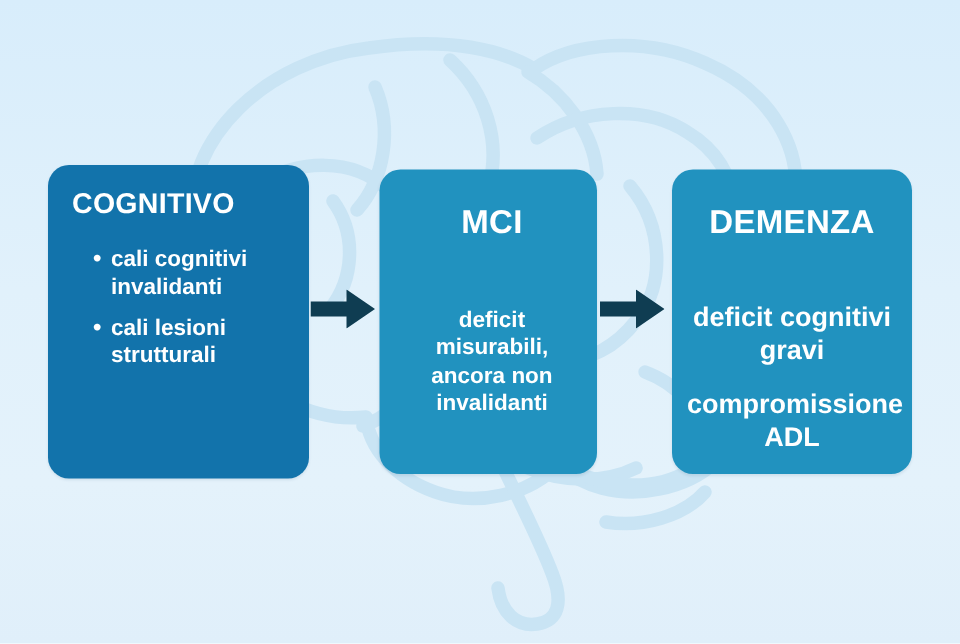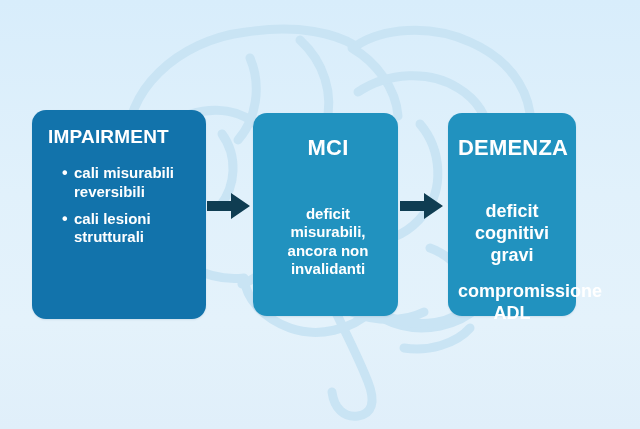--- a/index.html
+++ b/index.html
@@ -108,21 +108,21 @@
   }
   #box-2 .stage-body {
     font-size: 15px;
     margin-top: 44px;
   }
 
   
   #box-3 {
     left: 448px;
     top: 113px;
-    width: 128px;
+    width: 160px;
     height: 203px;
     background: #2192bf;
     padding: 22px 10px 14px 10px;
   }
   #box-3 .stage-title {
     font-size: 22px;
   }
   #box-3 .stage-body {
     font-size: 18px;
     margin-top: 40px;
@@ -177,24 +177,24 @@
       <path d="M404,348 C428,352 456,344 470,328"></path>
       <path d="M188,214 C204,236 206,266 194,286"></path>
       <path d="M152,196 C166,216 168,246 158,266"></path>
     </g>
   </svg>
 
   <div id="boxes">
 
     <div class="stage-box" id="box-1">
       <div class="stage-title">
-        <div>IMPAIRMENT</div>
+        <div>COGNITIVO</div>
       </div>
       <ul>
-        <li>cali misurabili reversibili</li>
+        <li>cali cognitivi invalidanti</li>
         <li>cali lesioni strutturali</li>
       </ul>
     </div>
 
     <svg class="flow-arrow" id="arrow-1" viewBox="0 0 43 26">
       <path d="M0,8 L24,8 L24,0 L43,13 L24,26 L24,18 L0,18 Z" fill="#0f3d52"></path>
     </svg>
 
     <div class="stage-box" id="box-2">
       <div class="stage-title">MCI</div>

